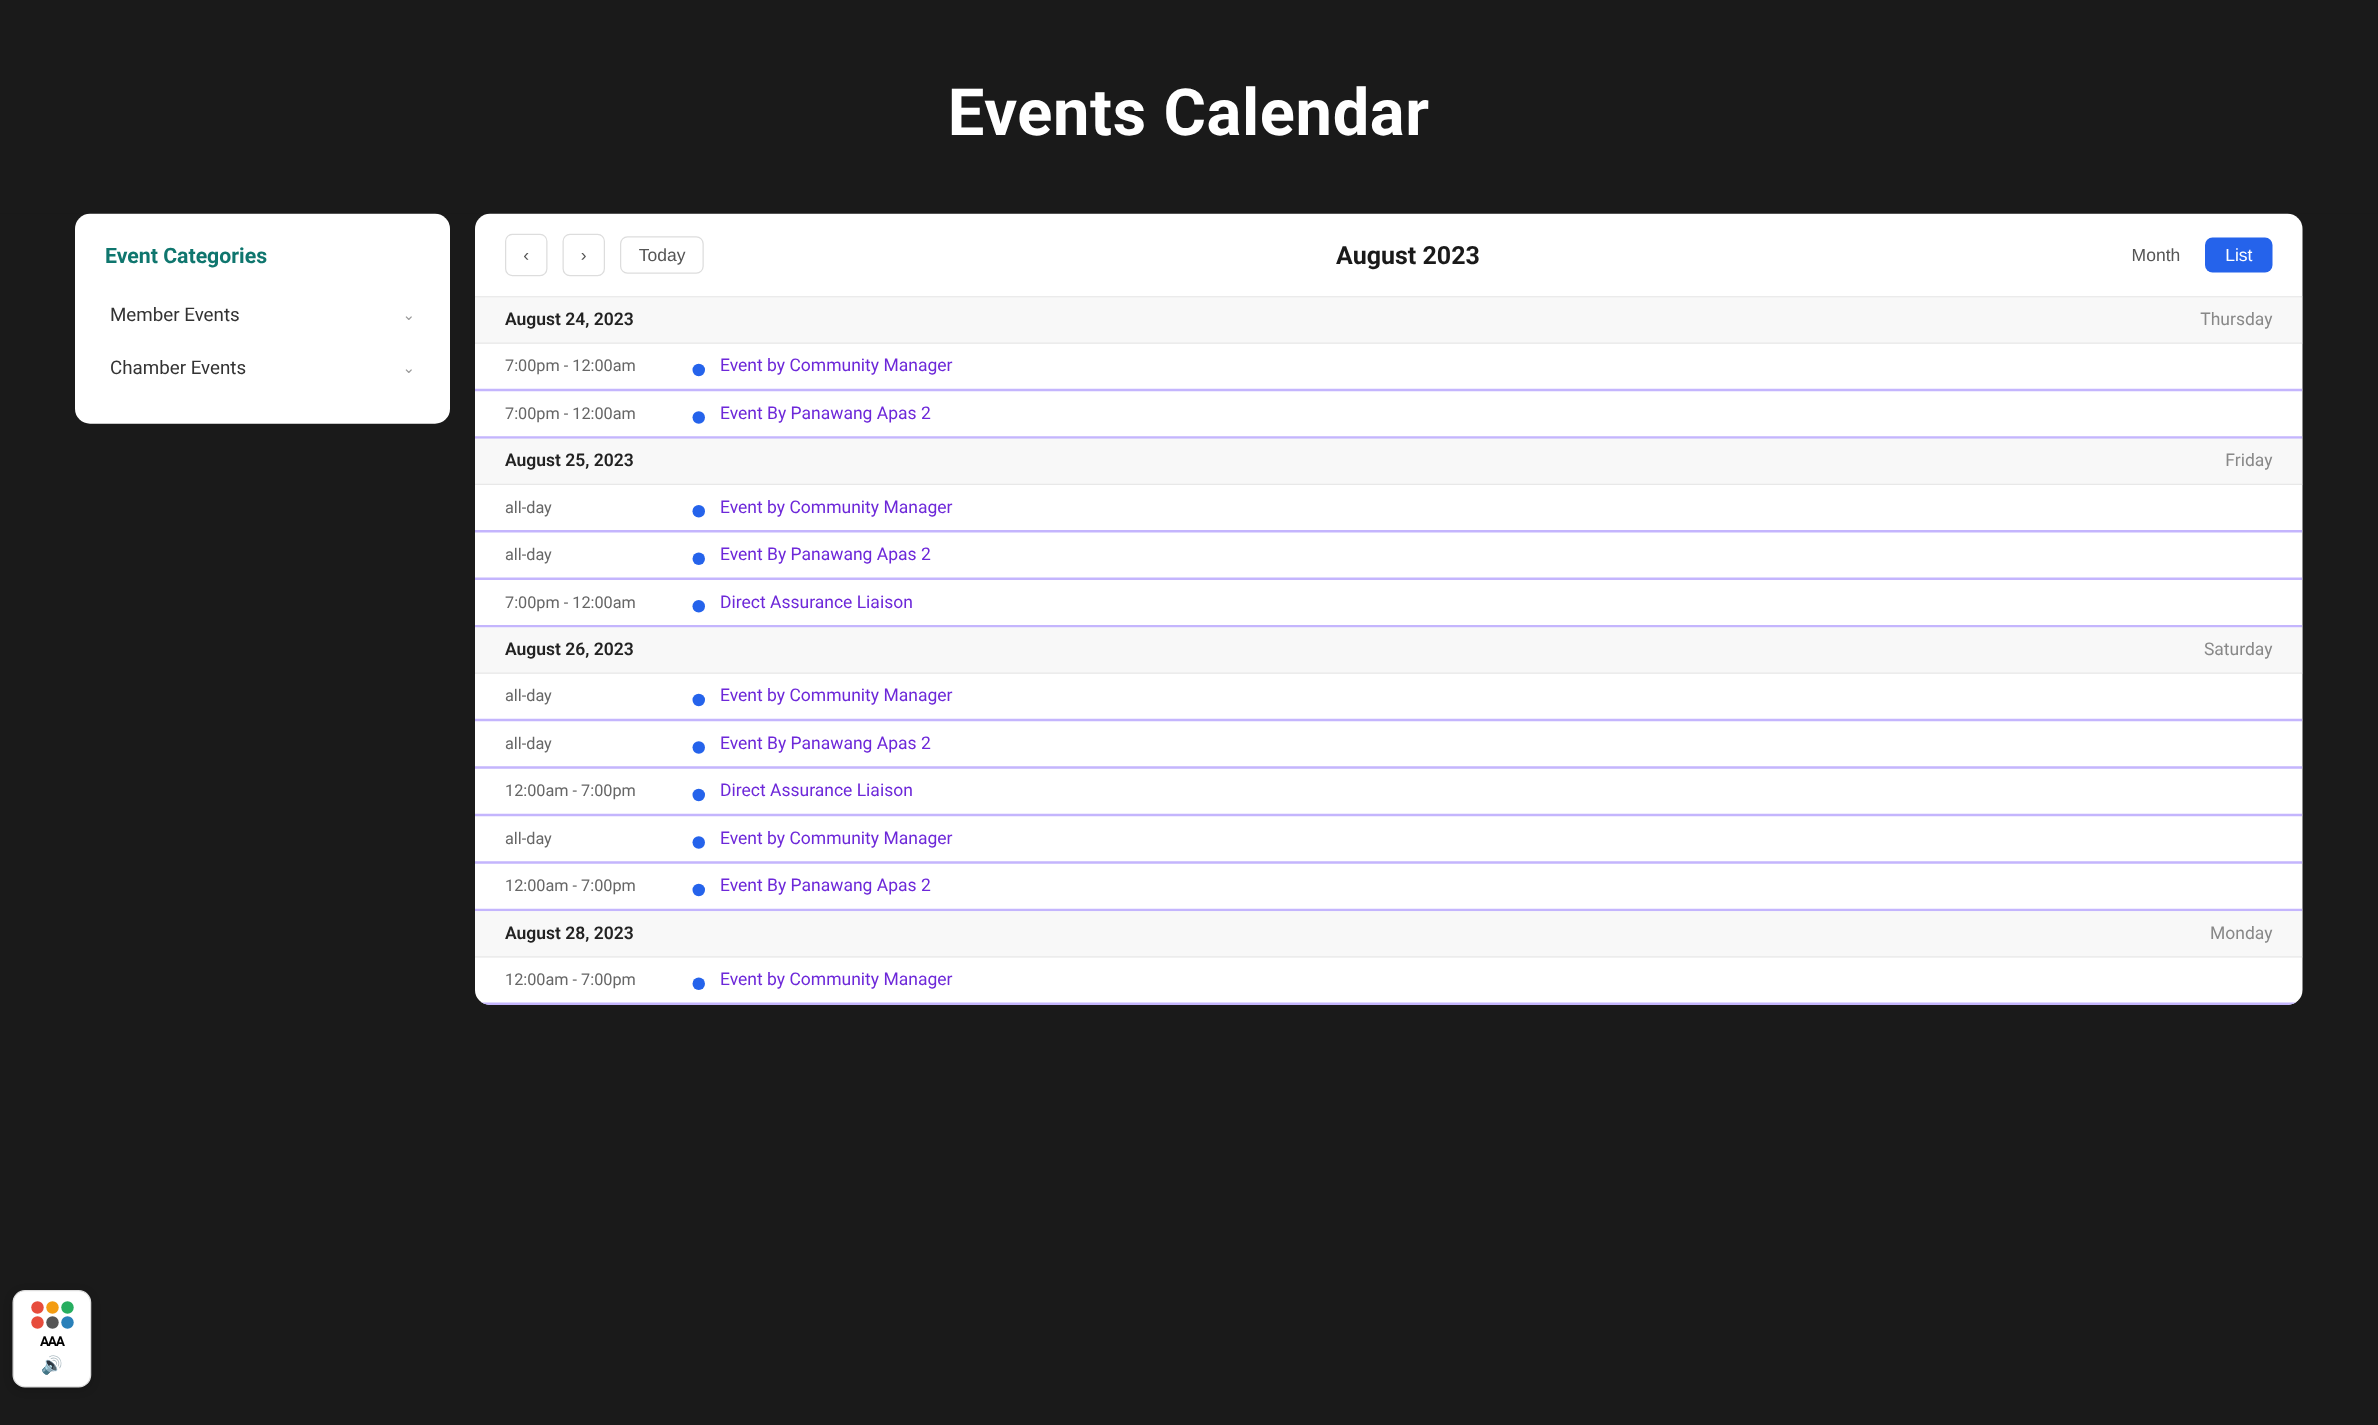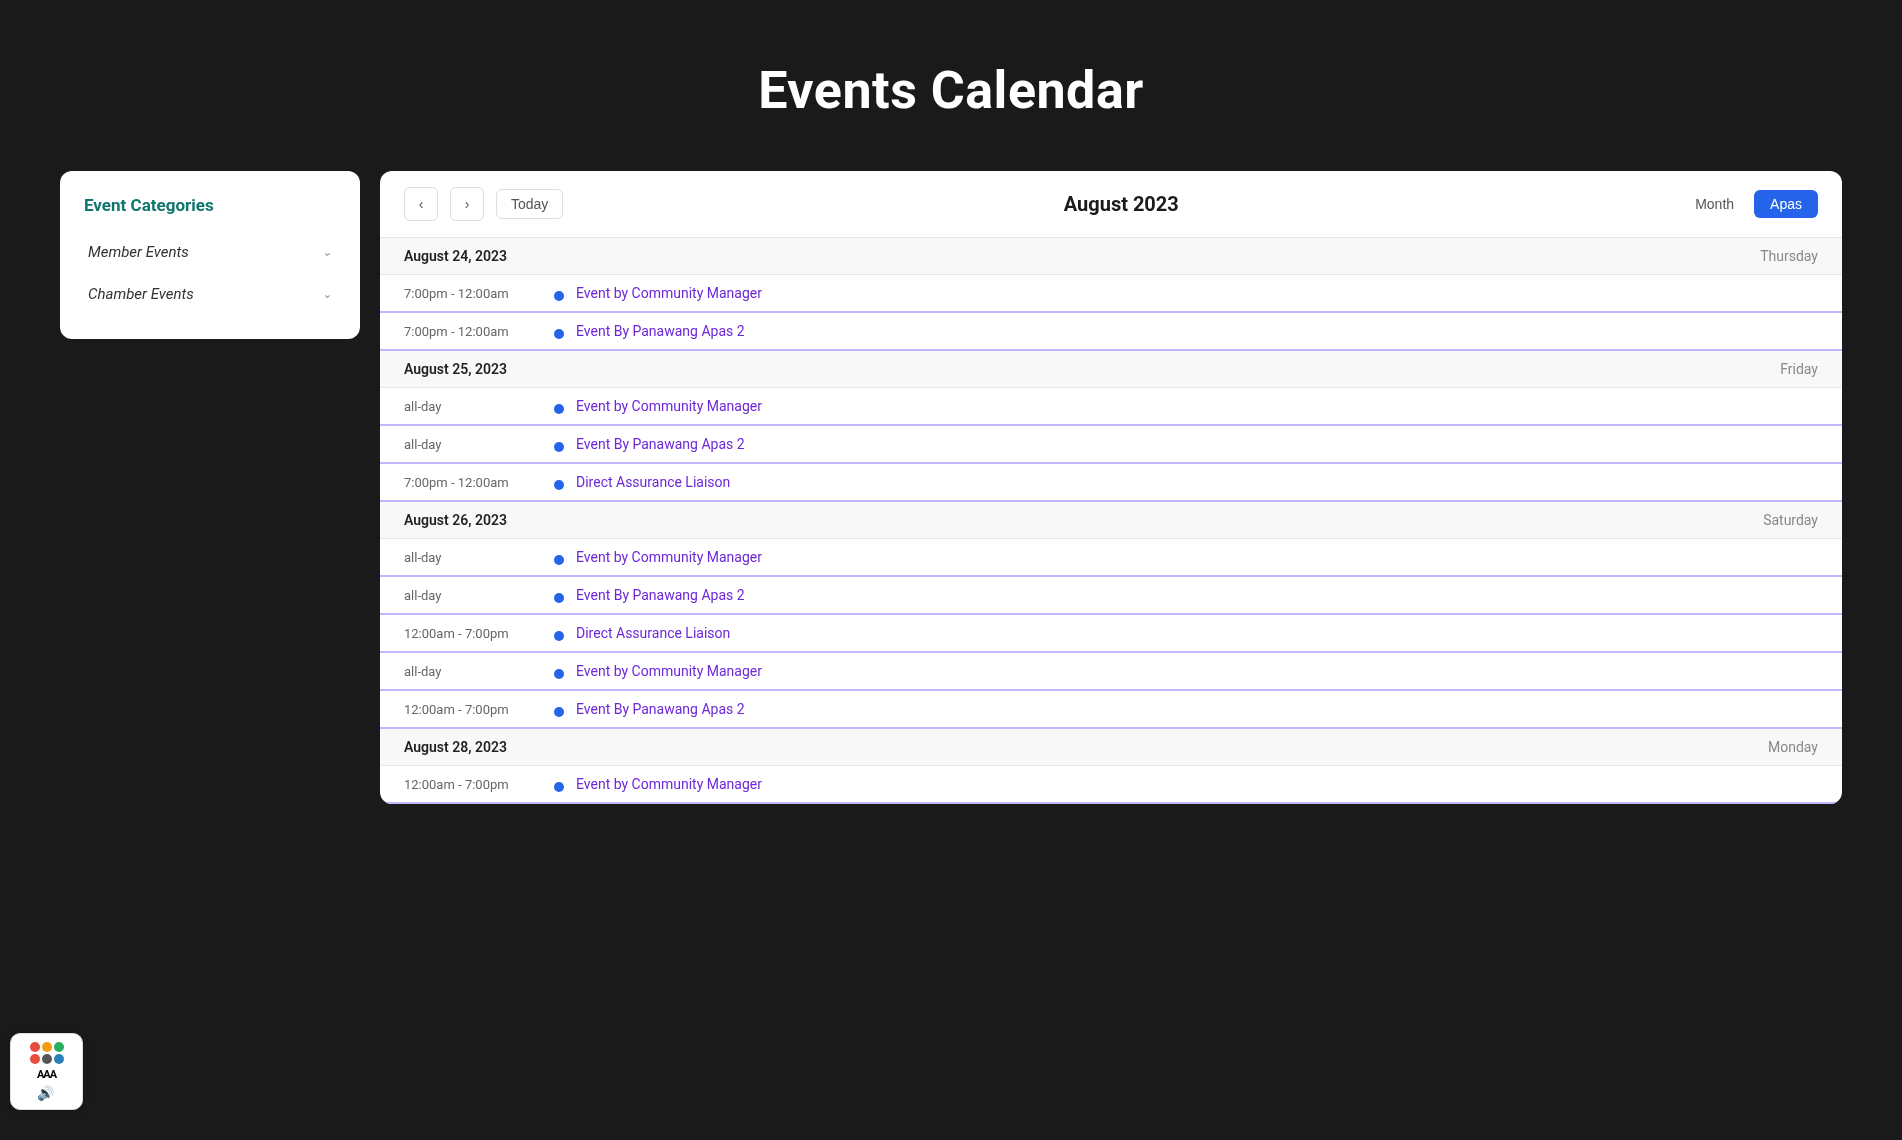--- a/index.html
+++ b/index.html
@@ -46,21 +46,20 @@
       margin-bottom: 16px;
     }
 
     .category-item {
       display: flex;
       align-items: center;
       justify-content: space-between;
       padding: 12px 4px;
       cursor: pointer;
       border-bottom: none;
-      font-style: italic;
     }
 
     .category-label {
       font-size: 15px;
       color: #333;
     }
 
     .chevron-icon {
       color: #999;
       font-size: 12px;
@@ -194,21 +193,21 @@
 
     
     .accessibility-widget {
       position: fixed;
       bottom: 30px;
       left: 10px;
       background: #fff;
       border: 1px solid #ddd;
       border-radius: 10px;
       padding: 8px;
-      width: 73px;
+      width: 63px;
       display: flex;
       flex-direction: column;
       align-items: center;
       gap: 4px;
       box-shadow: 0 2px 8px rgba(0,0,0,0.15);
     }
 
     .color-dots {
       display: grid;
       grid-template-columns: 1fr 1fr 1fr;
@@ -257,21 +256,21 @@
 
   <div class="calendar-panel">
 
     <div class="calendar-header">
       <button class="nav-btn">‹</button>
       <button class="nav-btn">›</button>
       <button class="today-btn">Today</button>
       <div class="calendar-title">August 2023</div>
       <div class="view-toggle">
         <button class="view-btn inactive">Month</button>
-        <button class="view-btn active">Apas</button>
+        <button class="view-btn active">List</button>
       </div>
     </div>
 
     <div class="event-list" id="event-list">
         <div class="date-header">
       <span class="date-label">August 24, 2023</span>
       <span class="day-name">Thursday</span>
     </div>
         <div class="event-row">
         <span class="event-time">7:00pm - 12:00am</span>

